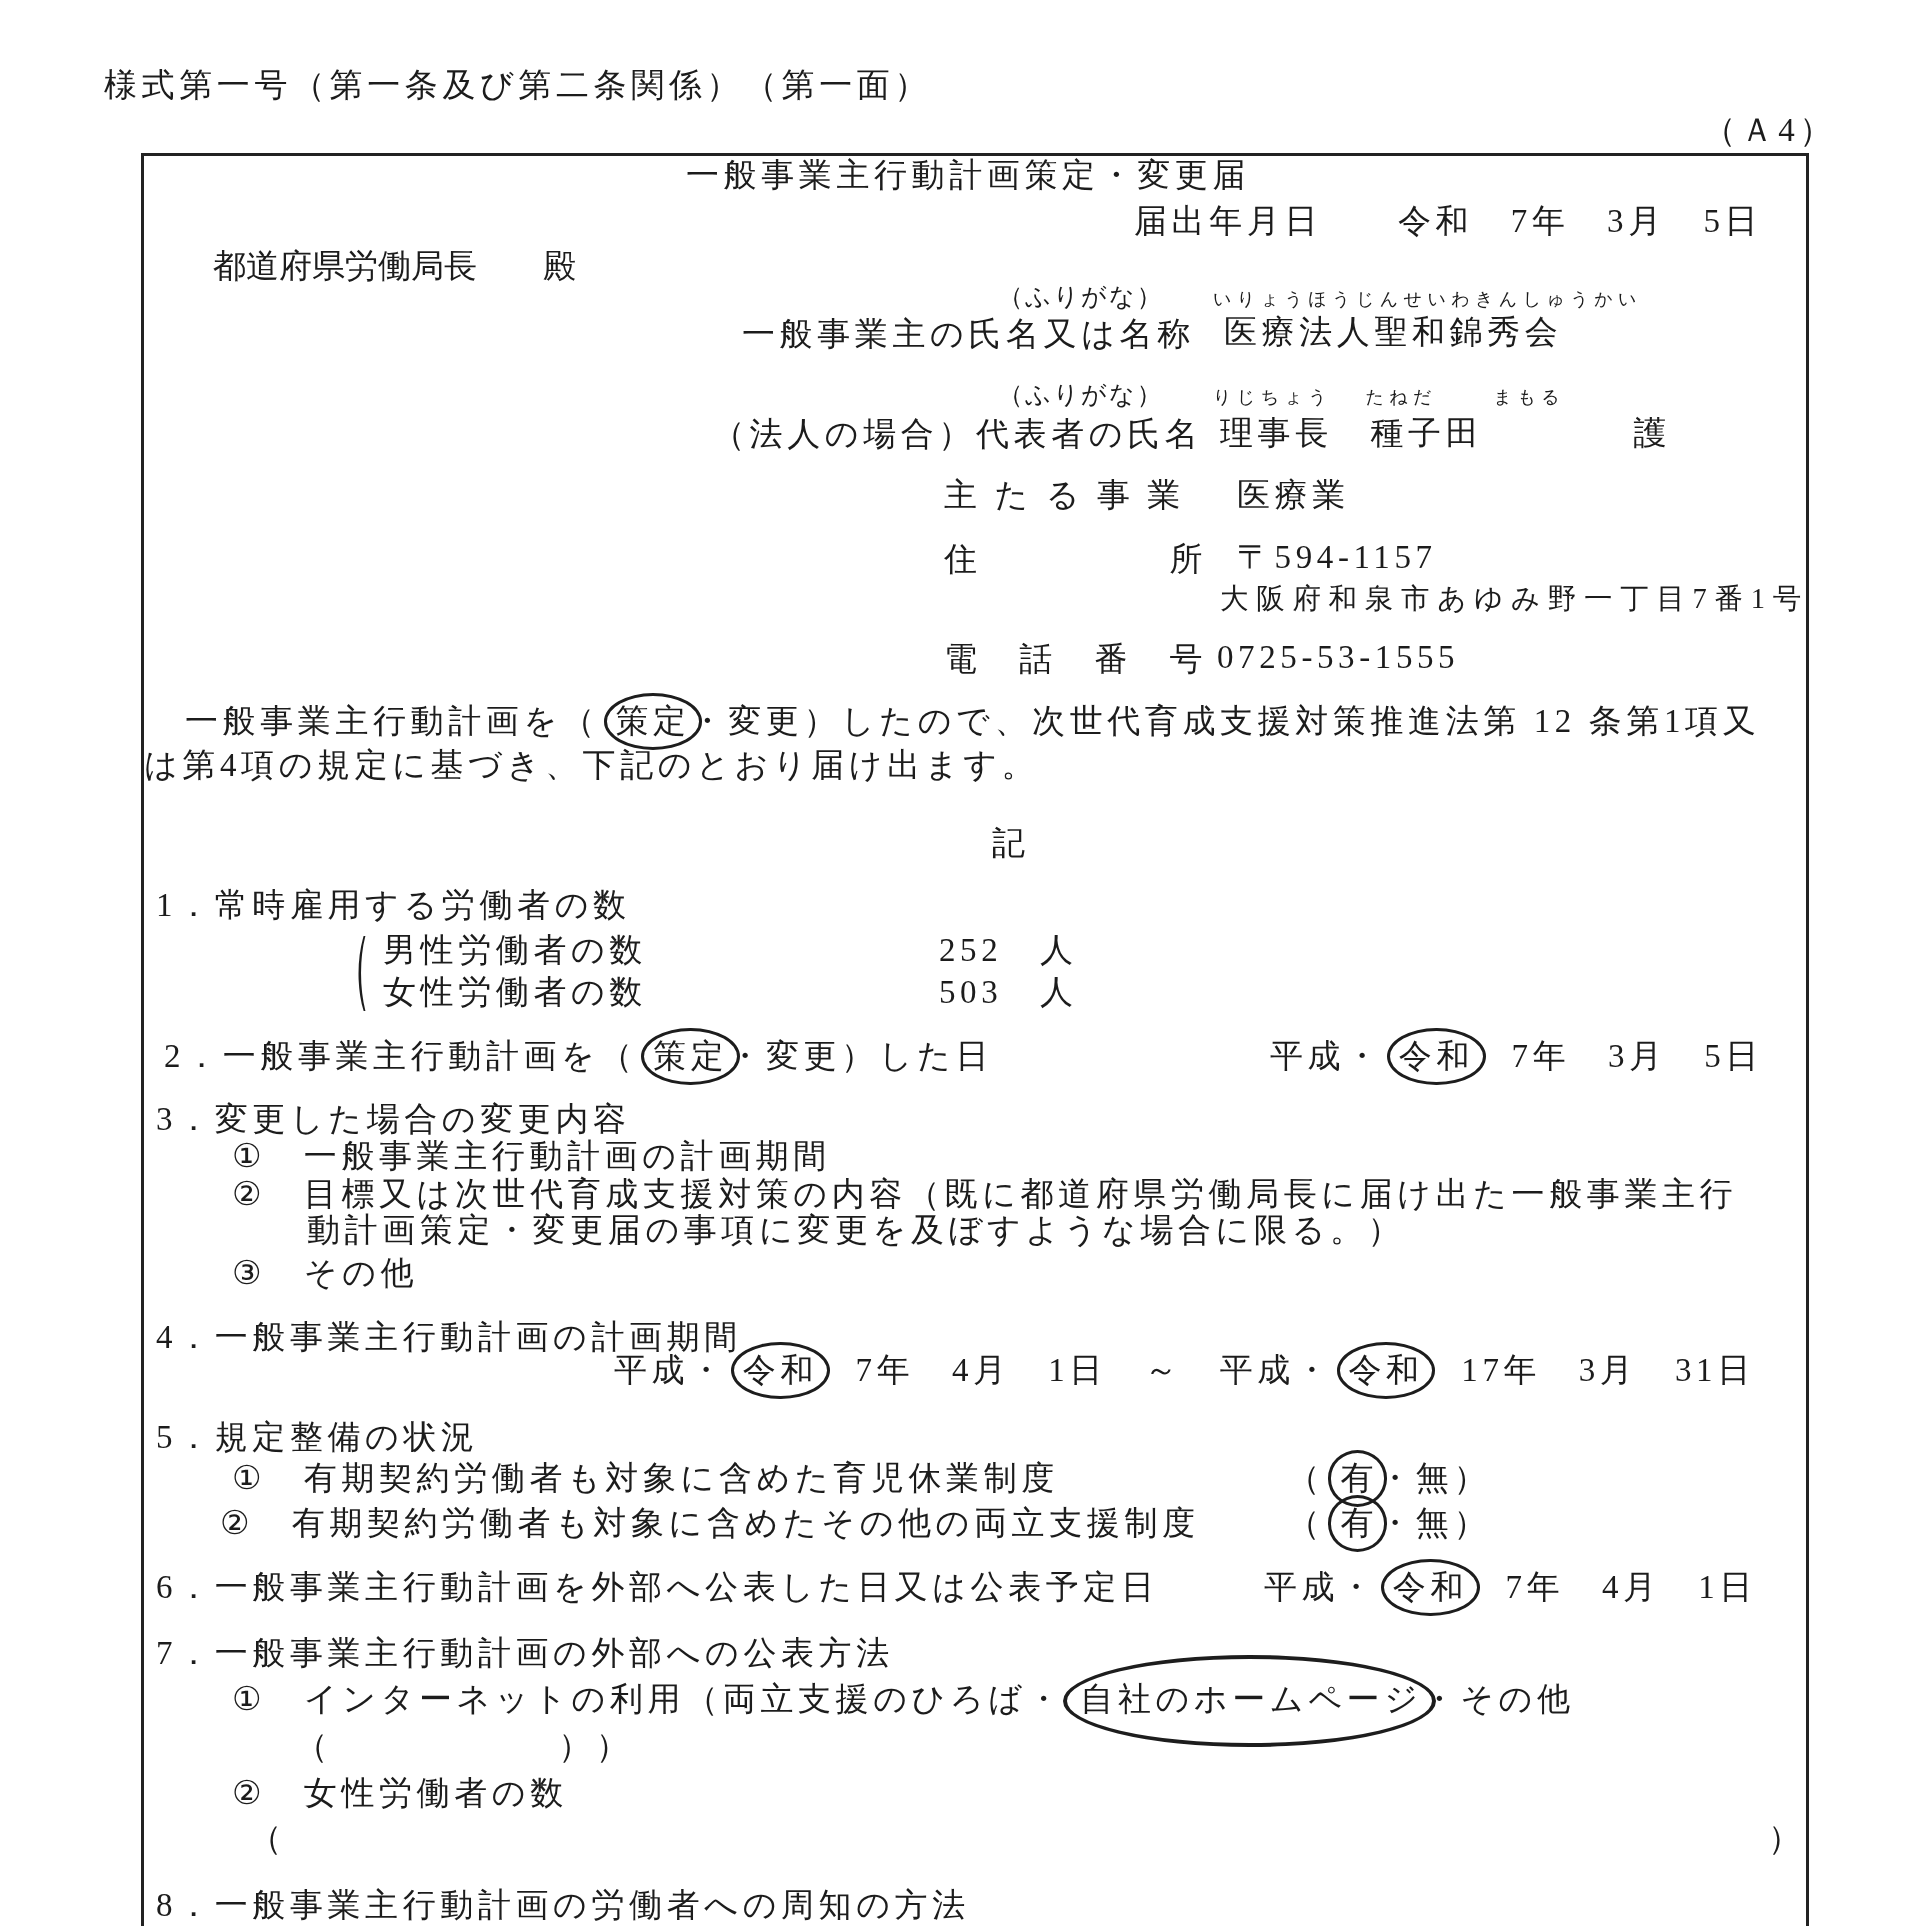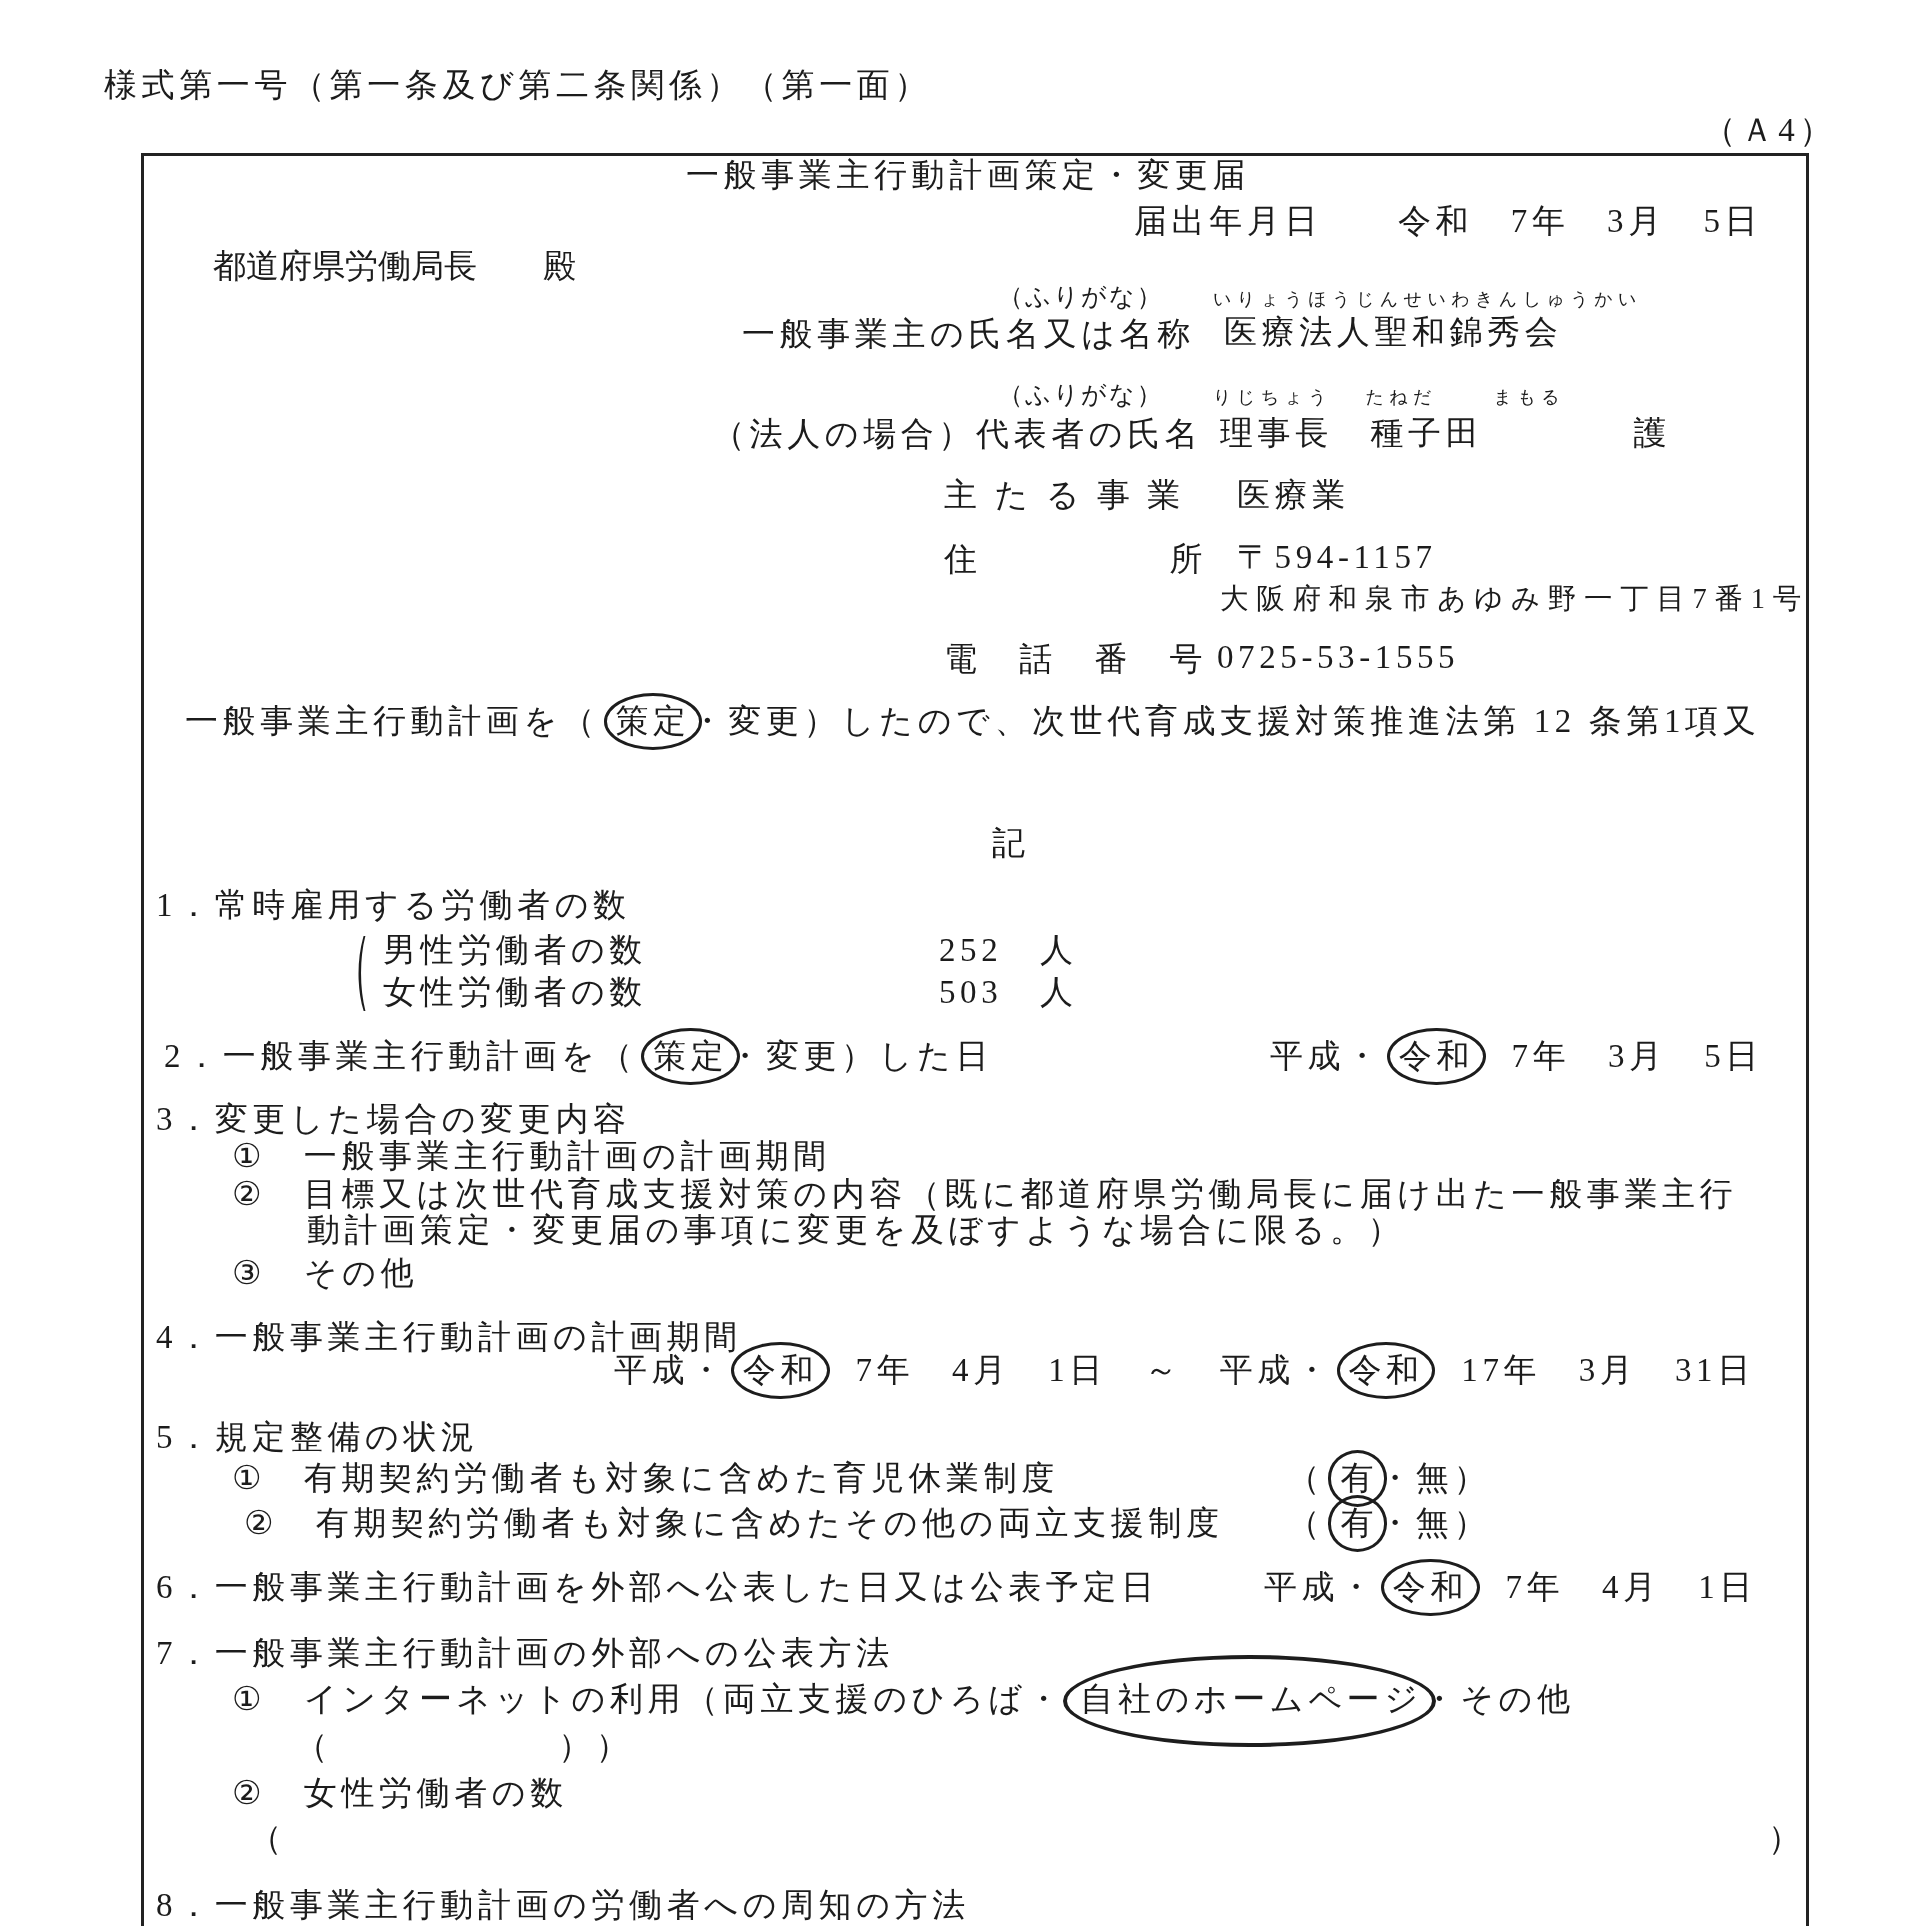--- a/index.html
+++ b/index.html
@@ -61,20 +61,21 @@
   <div class="line" style="left:1237px; top:479px;">医療業</div>
 
   <div class="line" style="left:944px; top:543px;">住　　　　　所</div>
   <div class="line" style="left:1237px; top:541px;">〒594-1157</div>
   <div class="line addr2" style="left:1220px; top:585px;">大阪府和泉市あゆみ野一丁目7番1号</div>
 
   <div class="line" style="left:944px; top:643px;">電　話　番　号</div>
   <div class="line" style="left:1217px; top:641px;">0725-53-1555</div>
 
   <div class="line" style="left:185px; top:705px;"><span>一般事業主行動計画を（</span><span class="circ c2"><span>策定</span></span><span>・変更）したので、次世代育成支援対策推進法第 12 条第1項又</span></div>
+  <div class="line" style="left:144px; top:749px;">は第4項の規定に基づき、下記のとおり届け出ます。</div>
   <div class="line" style="left:992px; top:827px;">記</div>
 
   <div class="line" style="left:156px; top:889px;">1．常時雇用する労働者の数</div>
   <div class="brace">（</div>
   <div class="line" style="left:383px; top:934px;">男性労働者の数</div>
   <div class="line" style="left:939px; top:934px;">252　人</div>
   <div class="line" style="left:383px; top:976px;">女性労働者の数</div>
   <div class="line" style="left:939px; top:976px;">503　人</div>
 
   <div class="line" style="left:164px; top:1040px;"><span>2．一般事業主行動計画を（</span><span class="circ c2"><span>策定</span></span><span>・変更）した日</span></div>
@@ -85,21 +86,21 @@
   <div class="line" style="left:232px; top:1178px;">②　目標又は次世代育成支援対策の内容（既に都道府県労働局長に届け出た一般事業主行</div>
   <div class="line" style="left:307px; top:1214px;">動計画策定・変更届の事項に変更を及ぼすような場合に限る。）</div>
   <div class="line" style="left:232px; top:1257px;">③　その他</div>
 
   <div class="line" style="left:156px; top:1321px;">4．一般事業主行動計画の計画期間</div>
   <div class="line" style="left:614px; top:1354px;"><span>平成・</span><span class="circ c2"><span>令和</span></span><span>　7年　4月　1日　～　平成・</span><span class="circ c2"><span>令和</span></span><span>　17年　3月　31日</span></div>
 
   <div class="line" style="left:156px; top:1421px;">5．規定整備の状況</div>
   <div class="line" style="left:232px; top:1462px;">①　有期契約労働者も対象に含めた育児休業制度</div>
   <div class="line" style="left:1287px; top:1462px;"><span>（</span><span class="circ c1"><span>有</span></span><span>・無）</span></div>
-  <div class="line" style="left:244px; top:1507px;">②　有期契約労働者も対象に含めたその他の両立支援制度</div>
+  <div class="line" style="left:220px; top:1507px;">②　有期契約労働者も対象に含めたその他の両立支援制度</div>
   <div class="line" style="left:1287px; top:1507px;"><span>（</span><span class="circ c1"><span>有</span></span><span>・無）</span></div>
 
   <div class="line" style="left:156px; top:1571px;">6．一般事業主行動計画を外部へ公表した日又は公表予定日</div>
   <div class="line" style="left:1264px; top:1571px;"><span>平成・</span><span class="circ c2"><span>令和</span></span><span>　7年　4月　1日</span></div>
 
   <div class="line" style="left:156px; top:1637px;">7．一般事業主行動計画の外部への公表方法</div>
   <div class="line" style="left:232px; top:1683px;"><span>①　インターネットの利用（両立支援のひろば・</span><span class="circ cwide"><span>自社のホームページ</span></span><span>・その他</span></div>
   <div class="line" style="left:295px; top:1730px;">（　　　　　　））</div>
   <div class="line" style="left:232px; top:1777px;">②　女性労働者の数</div>
   <div class="line" style="left:249px; top:1822px;">（</div>

